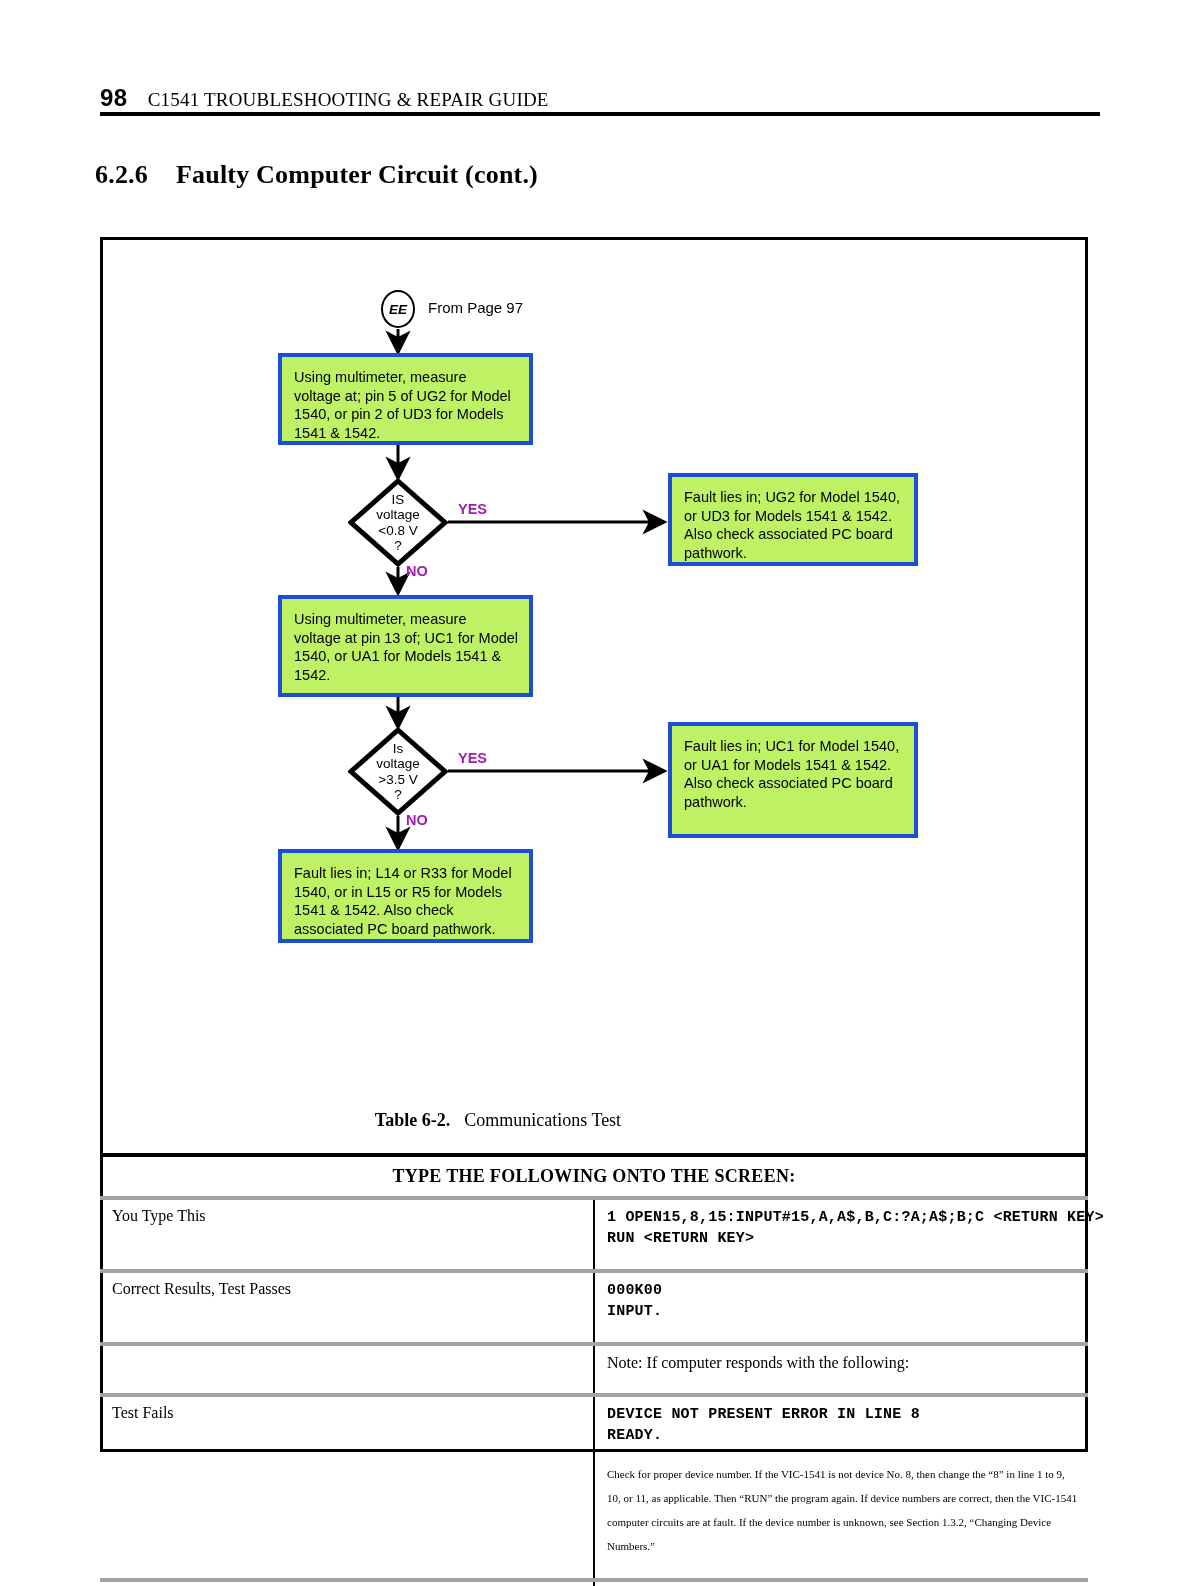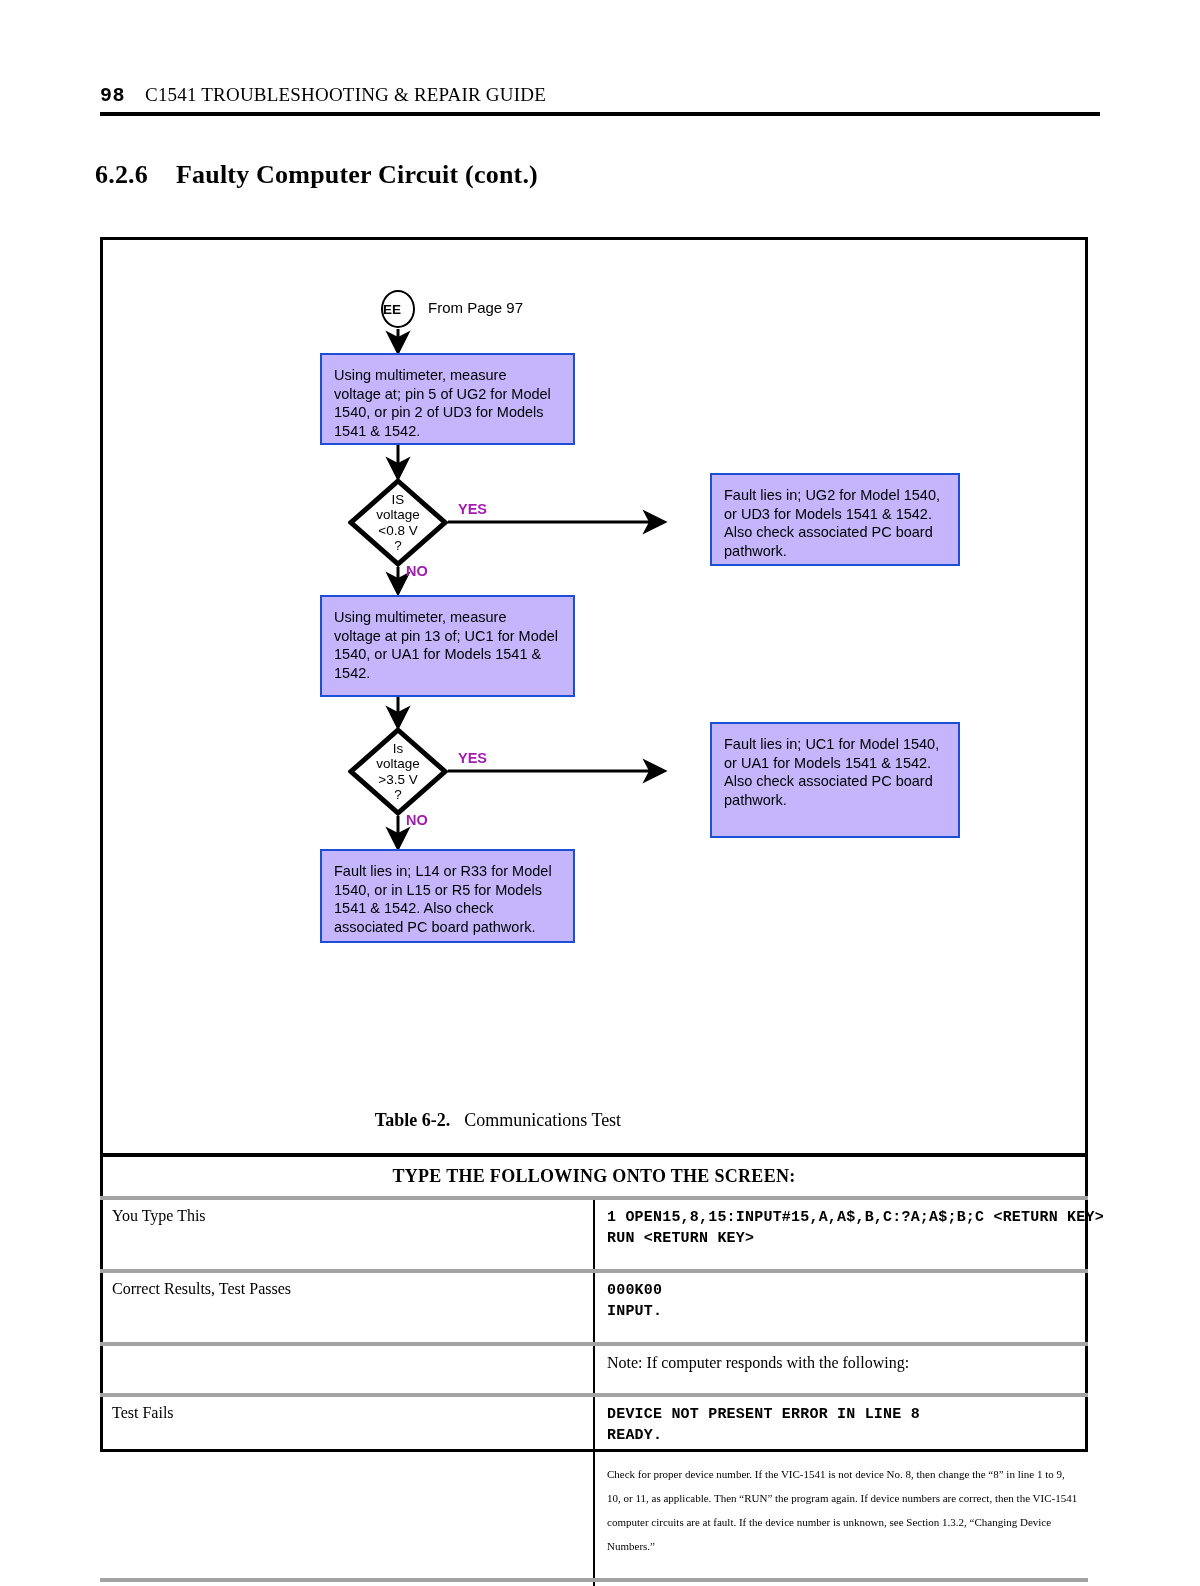--- a/index.html
+++ b/index.html
@@ -19,23 +19,23 @@
 
   
   #page-header {
     position: absolute;
     left: 100px;
     top: 84px;
     width: 1000px;
     height: 36px;
   }
   #page-header .pg-num {
-    font-family: Liberation Mono, monospace;
-    font-weight: bold;
-    font-size: 20px;
+    font-family: Liberation Sans, sans-serif;
+    font-weight: bold;
+    font-size: 24px;
     letter-spacing: 0.5px;
   }
   #page-header .pg-title {
     font-family: "Liberation Serif", serif;
     font-size: 19px;
     letter-spacing: 0.2px;
     margin-left: 16px;
   }
   #header-rule {
     position: absolute;
@@ -73,24 +73,23 @@
   
   #flowchart {
     position: absolute;
     left: 0;
     top: 0;
     width: 982px;
     height: 900px;
   }
   .proc-box {
     position: absolute;
-    border: 2px solid #1d4ed8;
+    border: 4px solid #1d4ed8;
     box-sizing: border-box;
-    background: #c4b5fd;
-    margin-left: 42px;
+    background: #bef264;
   }
   .proc-box .box-inner {
     padding: 11px 10px 8px 12px;
     font-family: "Liberation Sans", sans-serif;
     font-size: 14.5px;
     line-height: 18.5px;
     white-space: pre-line;
   }
   .diamond-wrap {
     position: absolute;
@@ -121,24 +120,26 @@
     font-size: 14.5px;
     color: #a21caf;
   }
   .connector-circle {
     position: absolute;
     border: 2.5px solid #000;
     border-radius: 50%;
     box-sizing: border-box;
     display: flex;
     align-items: center;
+    justify-content: center;
     font-family: "Liberation Sans", sans-serif;
     font-weight: bold;
     font-size: 13.5px;
     background: #fff;
+    font-style: italic;
   }
   .connector-text {
     position: absolute;
     font-family: "Liberation Sans", sans-serif;
     font-size: 15px;
   }
   svg.fc-svg {
     position: absolute;
     left: 0;
     top: 0;

